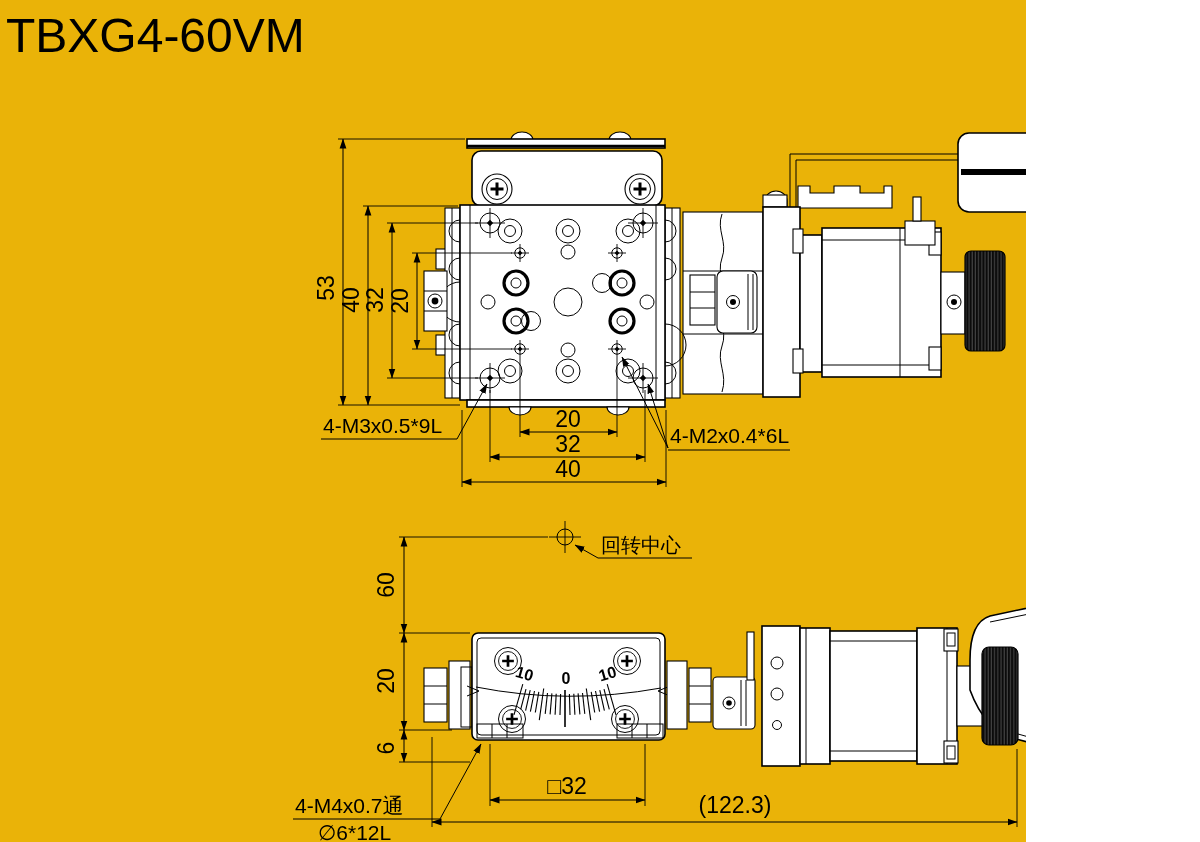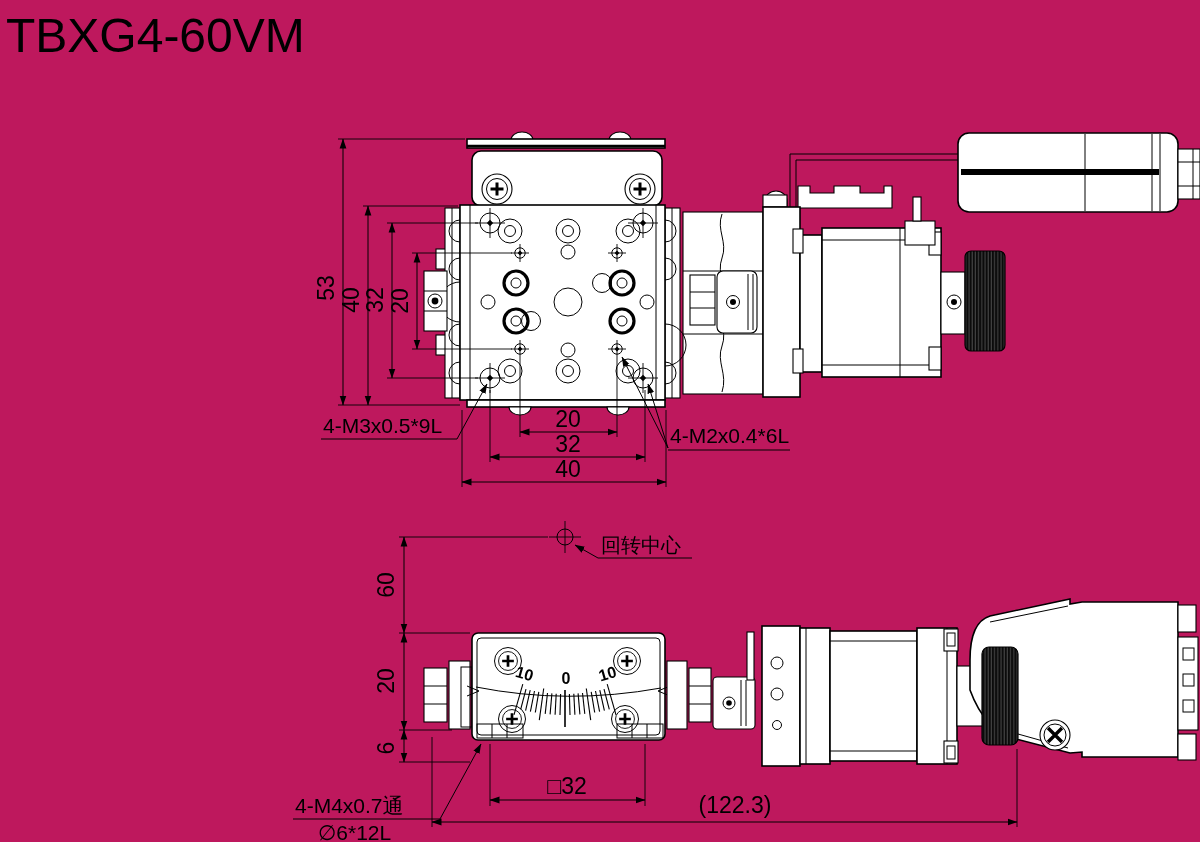--- a/index.html
+++ b/index.html
@@ -1,16 +1,16 @@
 <!DOCTYPE html>
 <html><head>
 <meta charset="utf-8">
 <style>
   html,body{margin:0;padding:0;background:#ffffff;}
-  .page{width:1200px;height:842px;position:relative;background:#be185d;overflow:hidden;
+  .page{width:1026px;height:842px;position:relative;background:#eab308;overflow:hidden;
         font-family:"Liberation Sans", sans-serif;}
   svg{position:absolute;left:0;top:0;}
   svg text{fill:#000;font-family:"Liberation Sans", sans-serif;}
   .o2 {fill:#fff;stroke:#000;stroke-width:1.6;}
   .t  {fill:none;stroke:#000;stroke-width:1;}
   .t2 {fill:#fff;stroke:#000;stroke-width:1.1;}
   .d  {fill:none;stroke:#000;stroke-width:0.9;}
   .dl {fill:none;stroke:#000;stroke-width:1;}
   .dim{font-size:23px;}
   .lbl{font-size:21px;}

